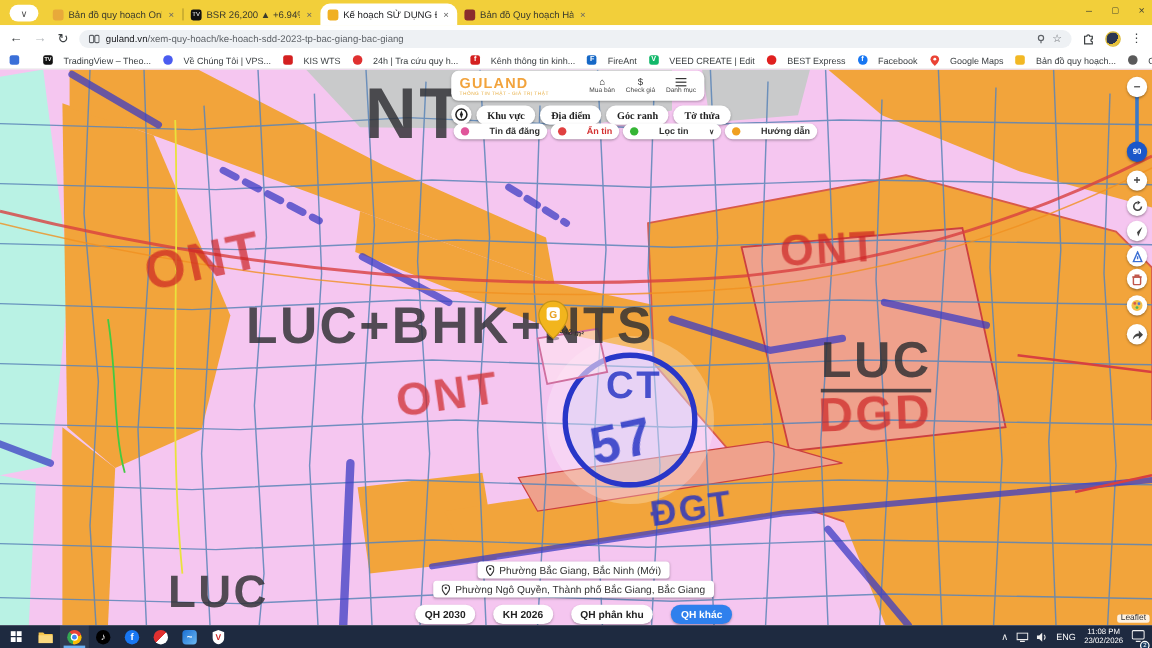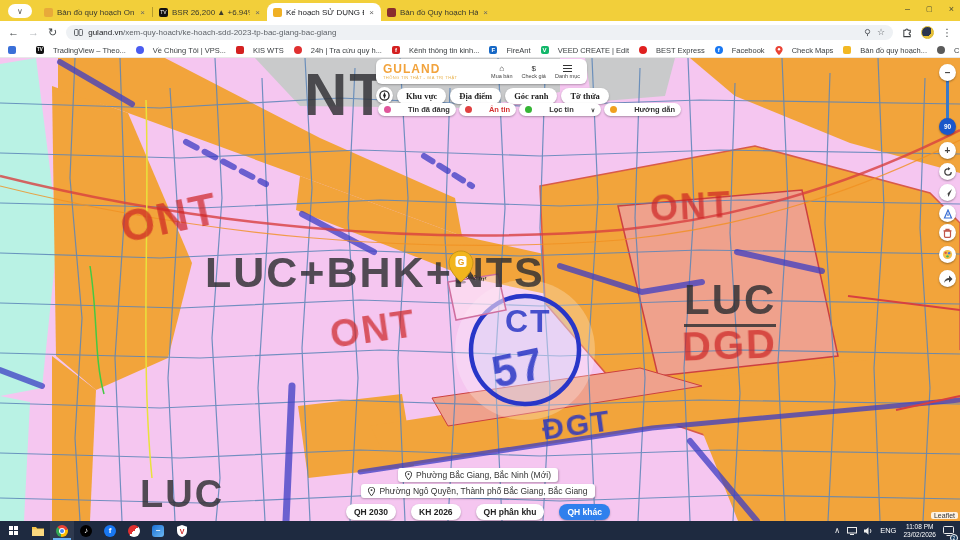--- a/index.html
+++ b/index.html
@@ -215,21 +215,21 @@
       </span>
     <span class="bm">
         <span class="fv round" style="background:#1877f2">f</span>
         <span>Facebook</span>
       </span>
     <span class="bm">
       <svg width="8" height="9" viewBox="0 0 8 9">
           <path d="M4 0 C1.8 0 .4 1.6 .4 3.4 C.4 5.8 4 9 4 9 C4 9 7.6 5.8 7.6 3.4 C7.6 1.6 6.2 0 4 0 Z" fill="#ea4335"></path>
           <circle cx="4" cy="3.3" r="1.2" fill="#fff"></circle>
         </svg>
-      <span>Check Maps</span>
+      <span>Google Maps</span>
       </span>
     <span class="bm">
         <span class="fv" style="background:#f2b824"></span>
         <span>Bản đồ quy hoạch...</span>
       </span>
     <span class="bm">
         <span class="fv round" style="background:#5a5a5a"></span>
         <span>ChatGPT</span>
       </span>
     <span class="bm">

